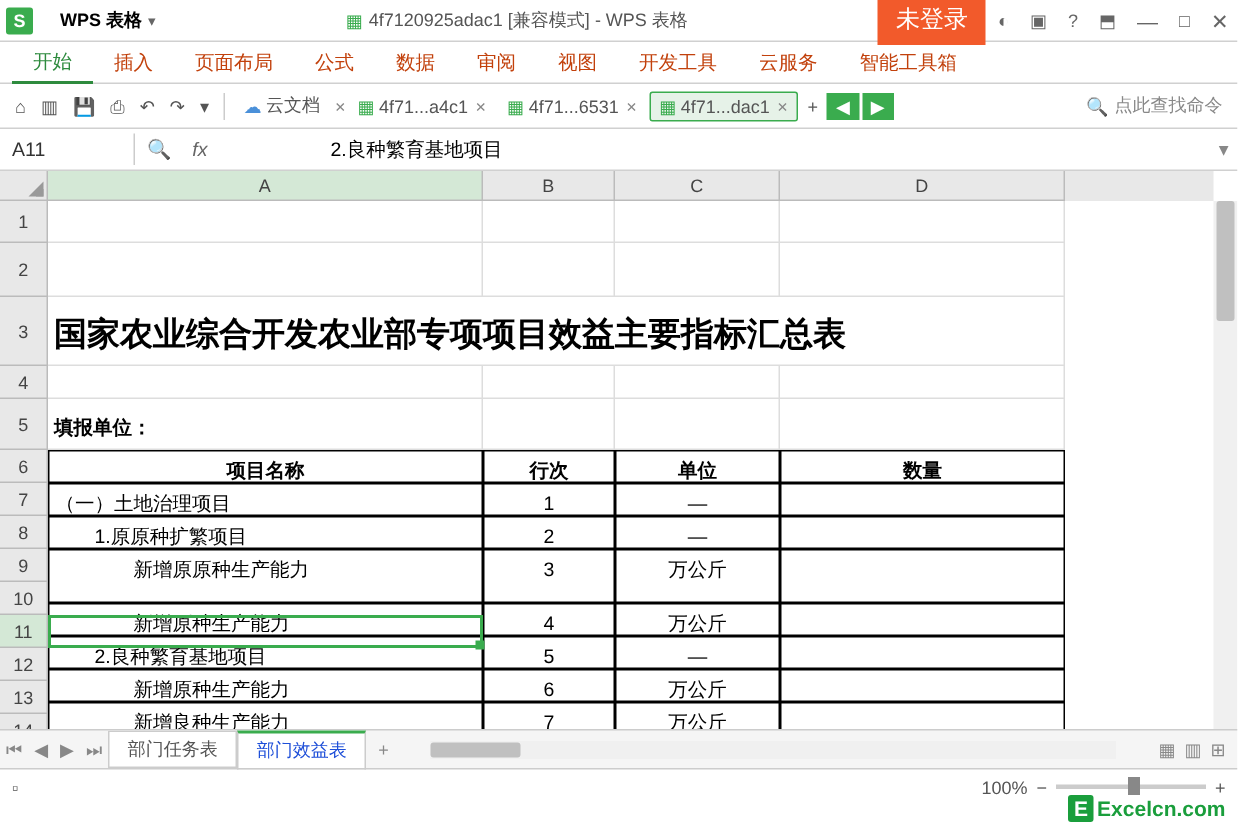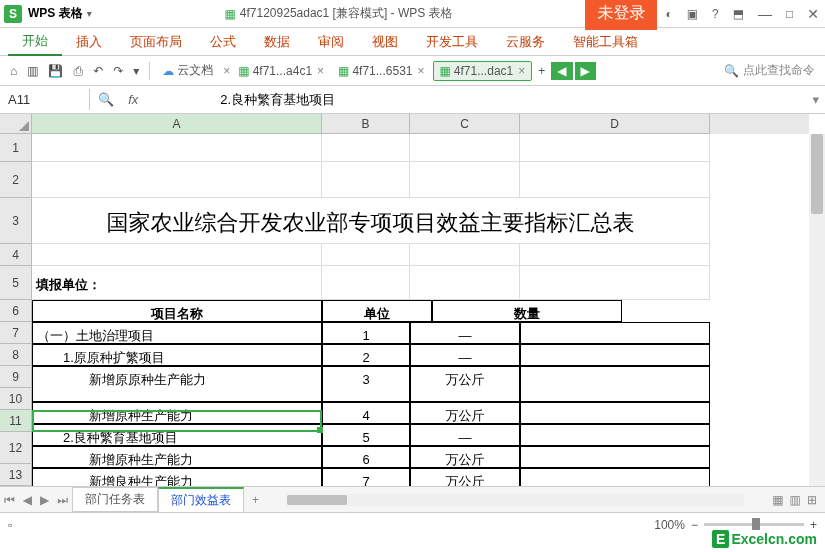--- a/index.html
+++ b/index.html
@@ -1,21 +1,21 @@
 <!DOCTYPE html>
 <html><head>
 <meta charset="utf-8">
 <style>
 * { margin: 0; padding: 0; box-sizing: border-box; font-family: "Microsoft YaHei", Arial, sans-serif; }
 body { background: #fff; width: 825px; height: 552px; overflow: hidden; position: relative; }
 
 
 .titlebar { height: 28px; background: #fff; display: flex; align-items: center; border-bottom: 1px solid #d0d0d0; font-size: 12px; }
 .app-logo { width: 18px; height: 18px; background: #3aac4e; color: #fff; display: inline-flex; align-items: center; justify-content: center; font-size: 12px; font-weight: bold; margin-left: 4px; border-radius: 2px; }
-.app-name { font-weight: bold; margin-left: 6px; }
+.app-name { font-weight: bold; margin-left: 18px; }
 .tb-dropdown { margin-left: 4px; color: #666; font-size: 10px; }
 .title-center { flex: 1; text-align: center; display: flex; align-items: center; justify-content: center; gap: 4px; color: #555; }
 .file-icon { color: #3aac4e; }
 .title-right { display: flex; align-items: center; gap: 2px; }
 .login-btn { background: #f25a2b; color: #fff; padding: 6px 12px; font-size: 16px; }
 .tb-icon { padding: 4px 6px; color: #666; cursor: pointer; }
 .tb-icon.min { font-size: 14px; }
 .tb-icon.close { font-size: 14px; }
 
 
@@ -48,21 +48,21 @@
 .corner::after { content: ""; position: absolute; right: 2px; bottom: 2px; border: 5px solid transparent; border-bottom-color: #999; border-right-color: #999; }
 .col-headers { position: absolute; left: 32px; top: 0; right: 16px; height: 20px; display: flex; background: #e8e8e8; z-index: 4; }
 .col-h { border-right: 1px solid #bbb; border-bottom: 1px solid #bbb; text-align: center; font-size: 12px; color: #444; line-height: 20px; }
 .col-h.sel { background: #d4e8d6; }
 .row-headers { position: absolute; left: 0; top: 20px; width: 32px; z-index: 4; }
 .row-h { border-right: 1px solid #bbb; border-bottom: 1px solid #bbb; background: #e8e8e8; text-align: center; font-size: 12px; color: #444; display: flex; align-items: center; justify-content: center; }
 .row-h.sel { background: #d4e8d6; }
 .grid { position: absolute; left: 32px; top: 20px; right: 16px; bottom: 0; }
 .g-row { display: flex; }
 .g-cell { border-right: 1px solid #ddd; border-bottom: 1px solid #ddd; padding: 2px 4px; font-size: 13px; overflow: hidden; white-space: nowrap; }
-.g-cell.title { font-family: "SimHei", sans-serif; font-size: 22px; font-weight: normal; text-align: center; }
+.g-cell.title { font-family: "SimHei", sans-serif; font-size: 22px; font-weight: bold; }
 .g-cell.header { font-weight: bold; text-align: center; border: 1px solid #000; }
 .g-cell.data { border: 1px solid #000; }
 .g-cell.center { text-align: center; }
 .selection-box { position: absolute; border: 2px solid #3aac4e; pointer-events: none; z-index: 10; }
 .fill-handle { position: absolute; width: 6px; height: 6px; background: #3aac4e; right: -3px; bottom: -3px; }
 
 
 .vscroll { position: absolute; right: 0; top: 20px; width: 16px; bottom: 0; background: #f0f0f0; }
 .vthumb { position: absolute; left: 2px; right: 2px; top: 0; height: 80px; background: #c0c0c0; border-radius: 2px; }
 
@@ -187,21 +187,21 @@
       <div class="row-h" style="height: 36px;">2</div>
       <div class="row-h" style="height: 46px;">3</div>
       <div class="row-h" style="height: 22px;">4</div>
       <div class="row-h" style="height: 34px;">5</div>
       <div class="row-h" style="height: 22px;">6</div>
       <div class="row-h" style="height: 22px;">7</div>
       <div class="row-h" style="height: 22px;">8</div>
       <div class="row-h" style="height: 22px;">9</div>
       <div class="row-h" style="height: 22px;">10</div>
       <div class="row-h sel" style="height: 22px;">11</div>
-      <div class="row-h" style="height: 32px;">12</div>
+      <div class="row-h" style="height: 22px;">12</div>
       <div class="row-h" style="height: 22px;">13</div>
       <div class="row-h" style="height: 22px;">14</div>
     </div>
 
   <div class="grid" id="grid">
 
     <div class="g-row" style="height: 28px;">
         <div class="g-cell colA" style="height: 28px;"></div>
         <div class="g-cell colB" style="height: 28px;"></div>
         <div class="g-cell colC" style="height: 28px;"></div>
@@ -223,20 +223,21 @@
         <div class="g-cell colD" style="height: 22px;"></div>
       </div>
       <div class="g-row" style="height: 34px; font-weight: bold;">
         <div class="g-cell colA" style="width: 290px; line-height: 34px;">填报单位：</div>
         <div class="g-cell colB" style="line-height: 34px;"></div>
         <div class="g-cell colC" style="line-height: 34px;"></div>
         <div class="g-cell colD" style="line-height: 34px;"></div>
       </div>
       <div class="g-row" style="height: 22px;">
         <div class="g-cell header colA" style="line-height: 22px;">项目名称</div>
+        <div class="g-cell header colB" style="line-height: 22px;">行次</div>
         <div class="g-cell header colC" style="line-height: 22px;">单位</div>
         <div class="g-cell header colD" style="line-height: 22px;">数量</div>
       </div>
       <div class="g-row" style="height: 22px;">
         <div class="g-cell data colA " style="line-height: 22px;">（一）土地治理项目</div>
         <div class="g-cell data colB center" style="line-height: 22px;">1</div>
         <div class="g-cell data colC center" style="line-height: 22px;">—</div>
         <div class="g-cell data colD " style="line-height: 22px;"></div>
       </div>
       <div class="g-row" style="height: 22px;">

